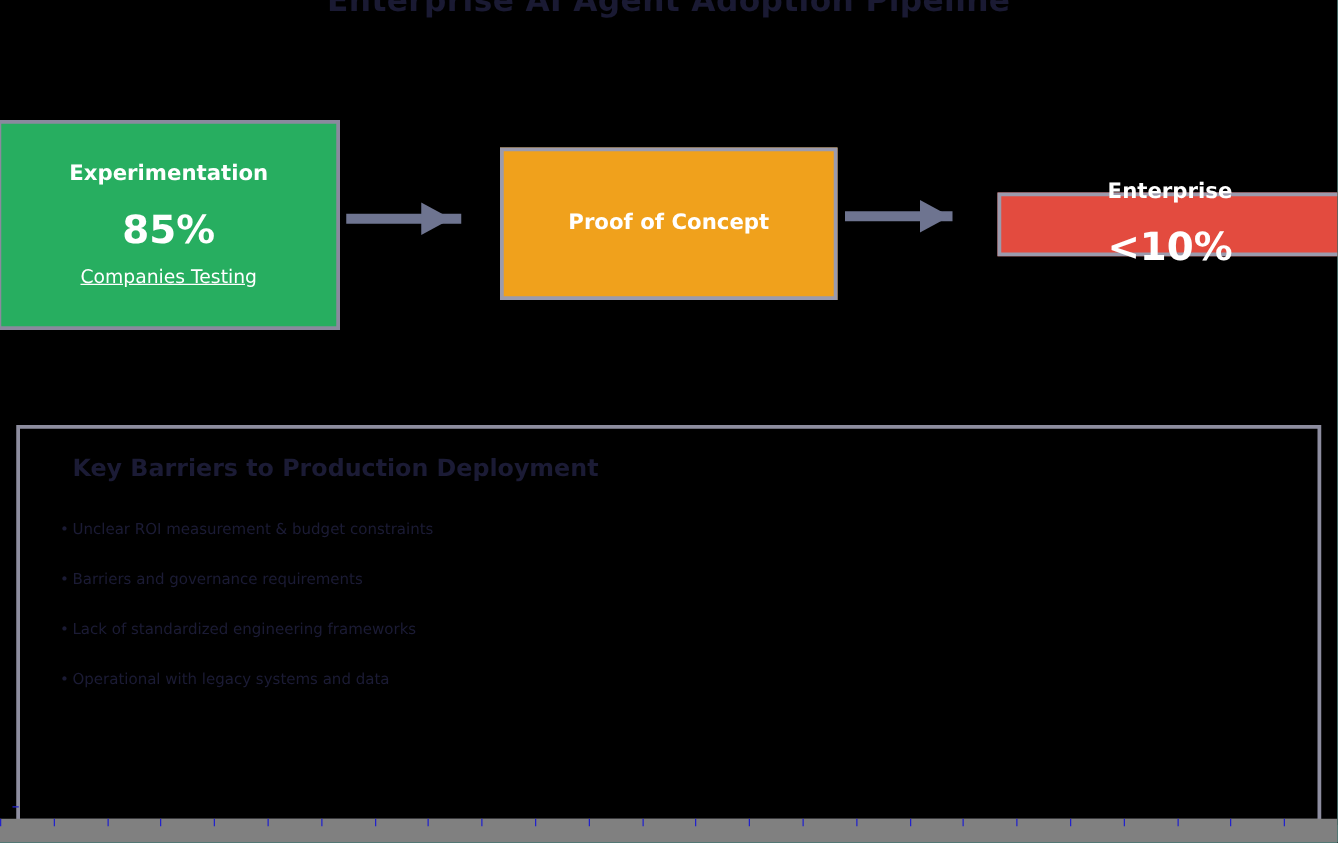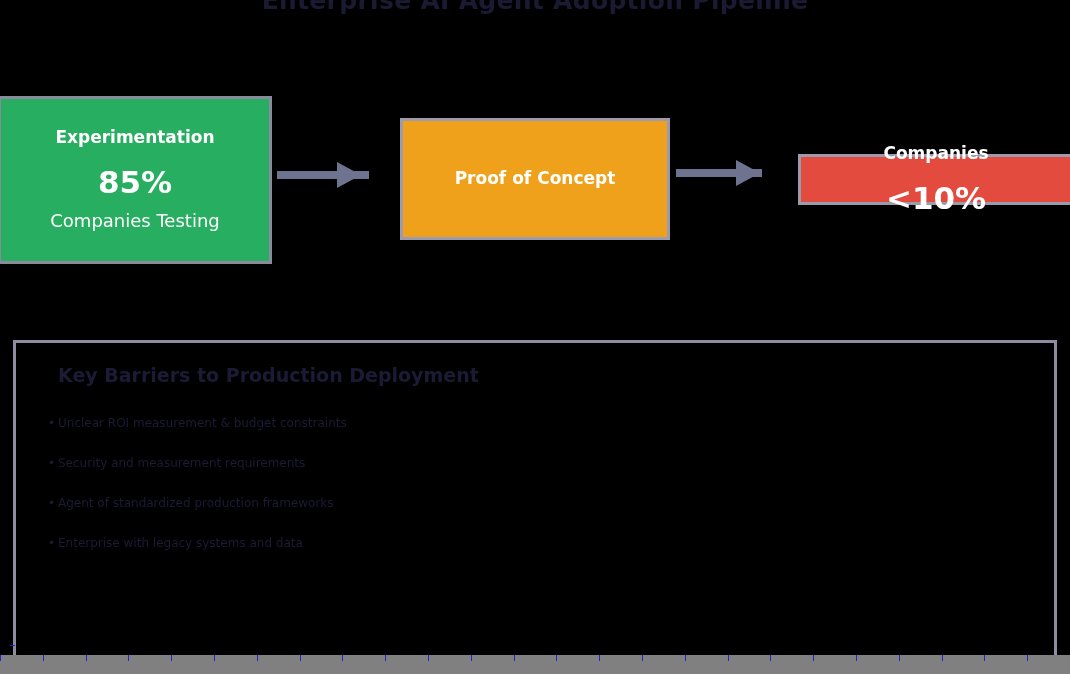--- a/index.html
+++ b/index.html
@@ -54,25 +54,26 @@
     color: #ffffff;
   }
   .stage-pct {
     font-size: 31px;
     font-weight: bold;
     line-height: 1.1;
     color: #ffffff;
     margin-top: 17px;
   }
   .stage-sub {
-    font-size: 18px;
+    font-size: 15px;
     font-weight: normal;
     line-height: 1.2;
     color: #ffffff;
     margin-top: 11px;
+    text-decoration: underline;
   }
   #box-experimentation {
     left: -2px;
     top: 96px;
     width: 274px;
     height: 168px;
     background: #27ae60;
     border: 3px solid #8a8a9e;
   }
   #box-poc {
@@ -186,30 +187,30 @@
   <div class="arrow-head" id="arrow1-head"></div>
 
   <div class="stage-box" id="box-poc">
     <div class="stage-name">Proof of Concept</div>
   </div>
 
   <div class="arrow" id="arrow2"></div>
   <div class="arrow-head" id="arrow2-head"></div>
 
   <div class="stage-box" id="box-production">
-    <div class="stage-name">Companies</div>
+    <div class="stage-name">Enterprise</div>
     <div class="stage-pct">&lt;10%</div>
   </div>
 
   <div id="info-panel">
     <div id="info-heading">Key Barriers to Production Deployment</div>
     <div class="bullet-row" style="top:73px"><span class="bullet-dot">•</span><span>Unclear ROI measurement &amp; budget constraints</span></div>
-    <div class="bullet-row" style="top:113px"><span class="bullet-dot">•</span><span>Security and measurement requirements</span></div>
-    <div class="bullet-row" style="top:153px"><span class="bullet-dot">•</span><span>Agent of standardized production frameworks</span></div>
-    <div class="bullet-row" style="top:193px"><span class="bullet-dot">•</span><span>Enterprise with legacy systems and data</span></div>
+    <div class="bullet-row" style="top:113px"><span class="bullet-dot">•</span><span>Barriers and governance requirements</span></div>
+    <div class="bullet-row" style="top:153px"><span class="bullet-dot">•</span><span>Lack of standardized engineering frameworks</span></div>
+    <div class="bullet-row" style="top:193px"><span class="bullet-dot">•</span><span>Operational with legacy systems and data</span></div>
   </div>
 
   <div id="tick-strip">
     <div class="edge-tick" style="top:-10px"></div>
   <div class="tick" style="left: 0px;"></div>
       <div class="tick" style="left: 42.8px;"></div>
       <div class="tick" style="left: 85.6px;"></div>
       <div class="tick" style="left: 128.4px;"></div>
       <div class="tick" style="left: 171.2px;"></div>
       <div class="tick" style="left: 214px;"></div>

